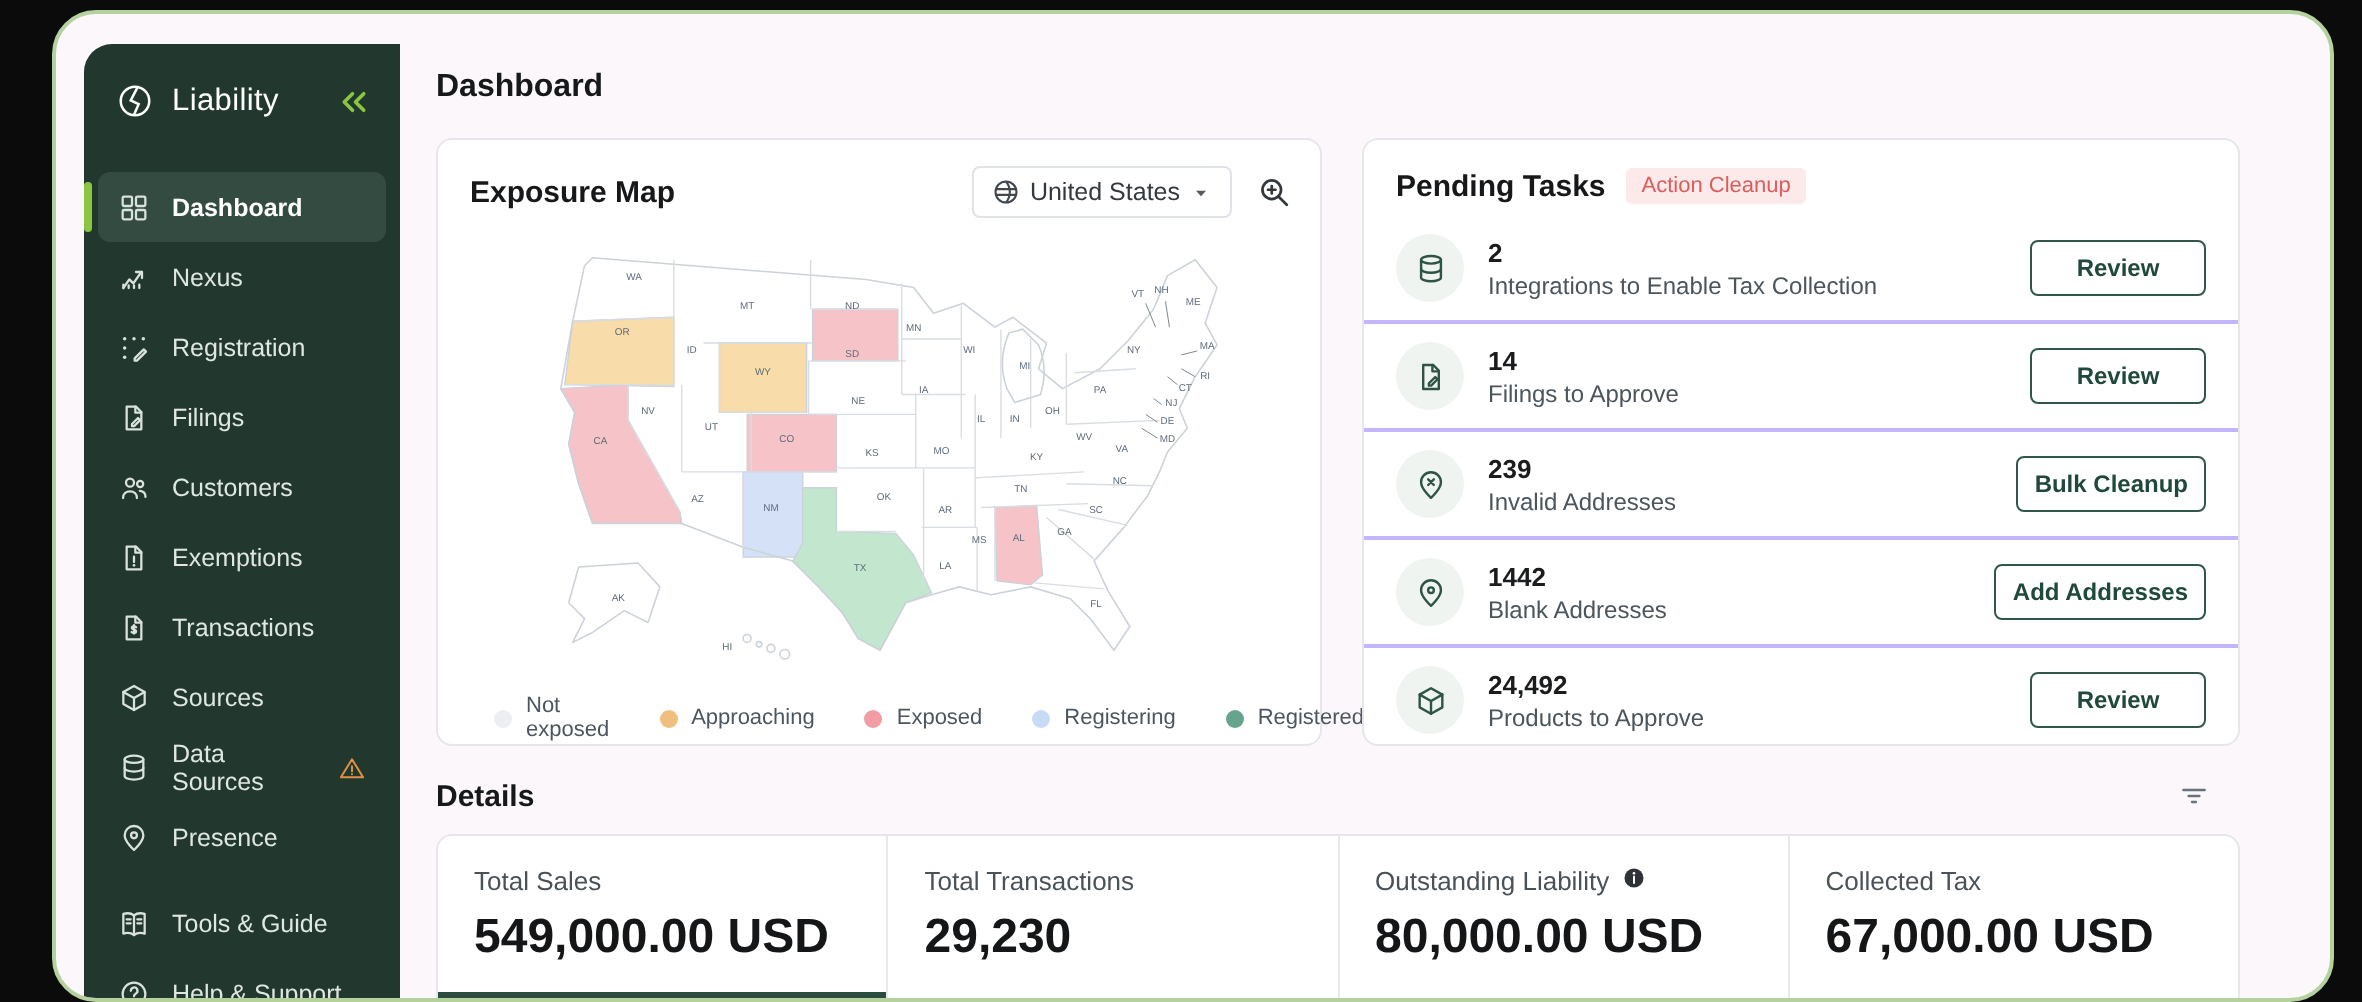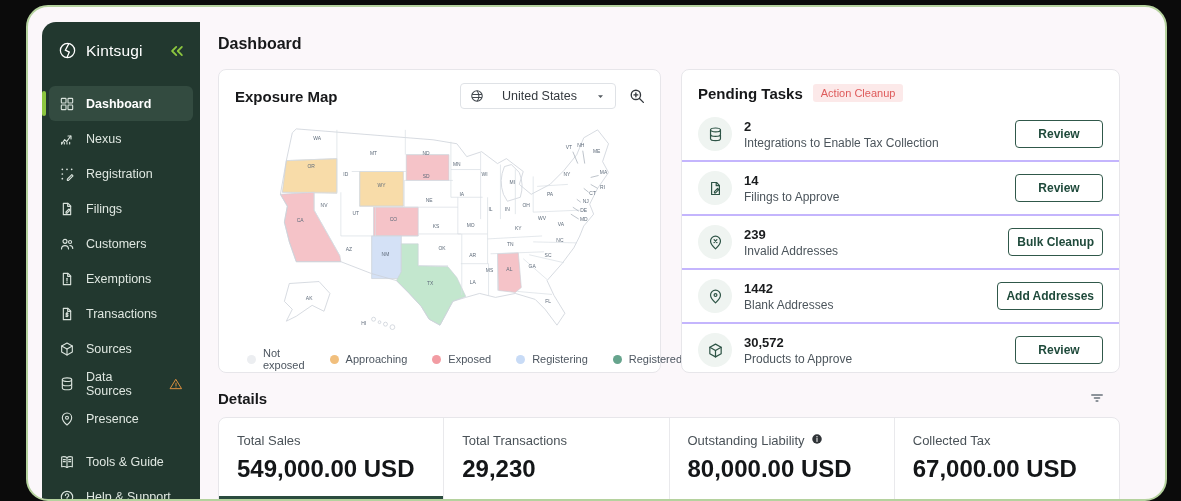--- a/index.html
+++ b/index.html
@@ -29,21 +29,21 @@
   
   .main { position:absolute; left:190px; top:0; right:45px; bottom:0; }
   .page-title { margin-top:28px; font-size:16px; font-weight:700; color:#17181a; }
   .cards-row { display:flex; gap:20px; margin-top:16px; height:304px; }
   .card { background:#fff; border:1px solid #e7e6ea; border-radius:8px; }
 
   
   .map-card { width:443px; display:flex; flex-direction:column; }
   .map-header { display:flex; align-items:center; padding:13px 14px 6px 16px; }
   .map-title { font-size:15px; font-weight:700; color:#17181a; }
-  .country-select { margin-left:auto; display:flex; align-items:center; gap:18px;
+  .country-select { margin-left:auto; display:flex; align-items:center; gap:5px;
                     border:1px solid #dfe2e6; border-radius:4px; padding:5px 9px;
                     font-size:12.5px; color:#34393e; font-weight:500; background:#fff; cursor:pointer; }
   .country-select .cicon { width:14px; height:14px; color:#41474d; }
   .country-select .caret { width:11px; height:11px; color:#555b61; }
   .zoom-btn { margin-left:12px; width:18px; height:18px; color:#33383d; cursor:pointer; }
   .map-wrap { flex:1; padding:0 12px; display:flex; align-items:center; justify-content:center; }
   .map-wrap svg { width:100%; height:auto; max-height:228px; display:block; }
   .legend { display:flex; gap:25px; padding:4px 16px 13px 28px; }
   .legend-item { display:flex; align-items:center; gap:7px; font-size:11px; color:#4d5660; }
   .legend-dot { width:9px; height:9px; border-radius:50%; flex:0 0 auto; }
@@ -86,21 +86,21 @@
 <div class="device">
 
   <div class="sidebar">
     <div class="logo-row">
       <span class="nicon" style="width:19px;height:19px;color:#fff">
         <svg viewBox="0 0 24 24" fill="none" stroke="currentColor" stroke-width="1.6">
           <circle cx="12" cy="12" r="9"></circle>
             <path d="M13.5 3.6l-4.2 8 5 2.4-3 6.9"></path>
         </svg>
       </span>
-      <span class="logo-text">Kintsugi</span>
+      <span class="logo-text">Liability</span>
       <span class="collapse">
         <svg viewBox="0 0 24 24" fill="none" stroke="currentColor" stroke-width="2.4" stroke-linecap="round" stroke-linejoin="round">
           <path d="M11 6.5L5.5 12l5.5 5.5M18.5 6.5L13 12l5.5 5.5"></path>
         </svg>
       </span>
     </div>
     <div class="nav" id="sidebar-nav">
         <div class="nav-item active">
           <span class="nicon"><svg viewBox="0 0 24 24" fill="none" stroke="currentColor" stroke-width="1.7" stroke-linecap="round" stroke-linejoin="round">
               <rect x="3.5" y="3.5" width="7" height="7" rx="1"></rect>
@@ -426,21 +426,21 @@
             </div>
             <div class="task-row">
               <span class="task-icon">
                 <svg viewBox="0 0 24 24" fill="none" stroke="currentColor" stroke-width="1.7" stroke-linecap="round" stroke-linejoin="round">
                   <path d="M12 3l8 4.5v9L12 21l-8-4.5v-9z"></path>
                   <path d="M4 7.5l8 4.5 8-4.5"></path>
                   <path d="M12 12v9"></path>
                 </svg>
               </span>
               <div class="task-info">
-                <div class="task-count">30,572</div>
+                <div class="task-count">24,492</div>
                 <div class="task-label">Products to Approve</div>
               </div>
               <button class="task-btn">Review</button>
             </div>
           </div>
       </div>
     </div>
 
     <div class="details-header">
       <span class="details-title">Details</span>

